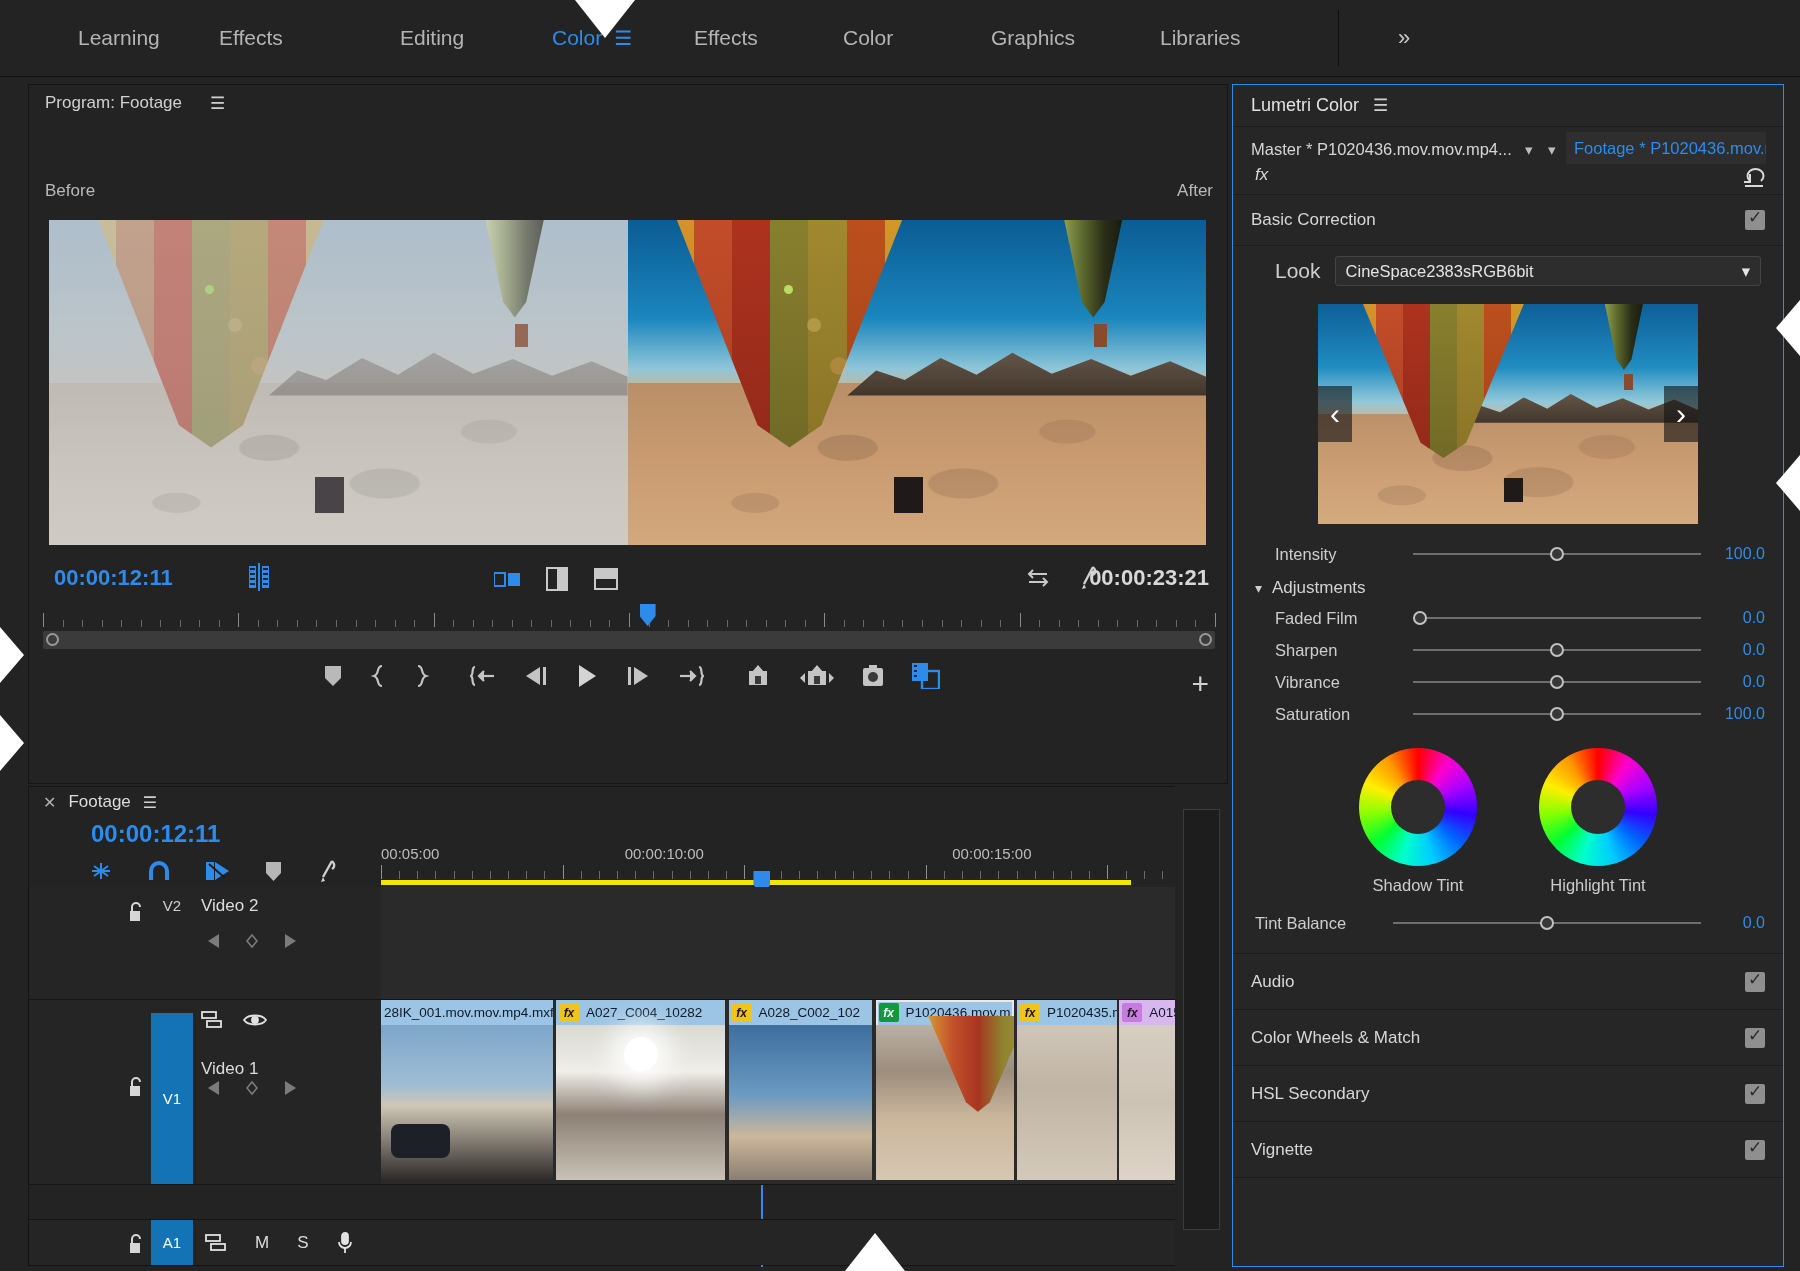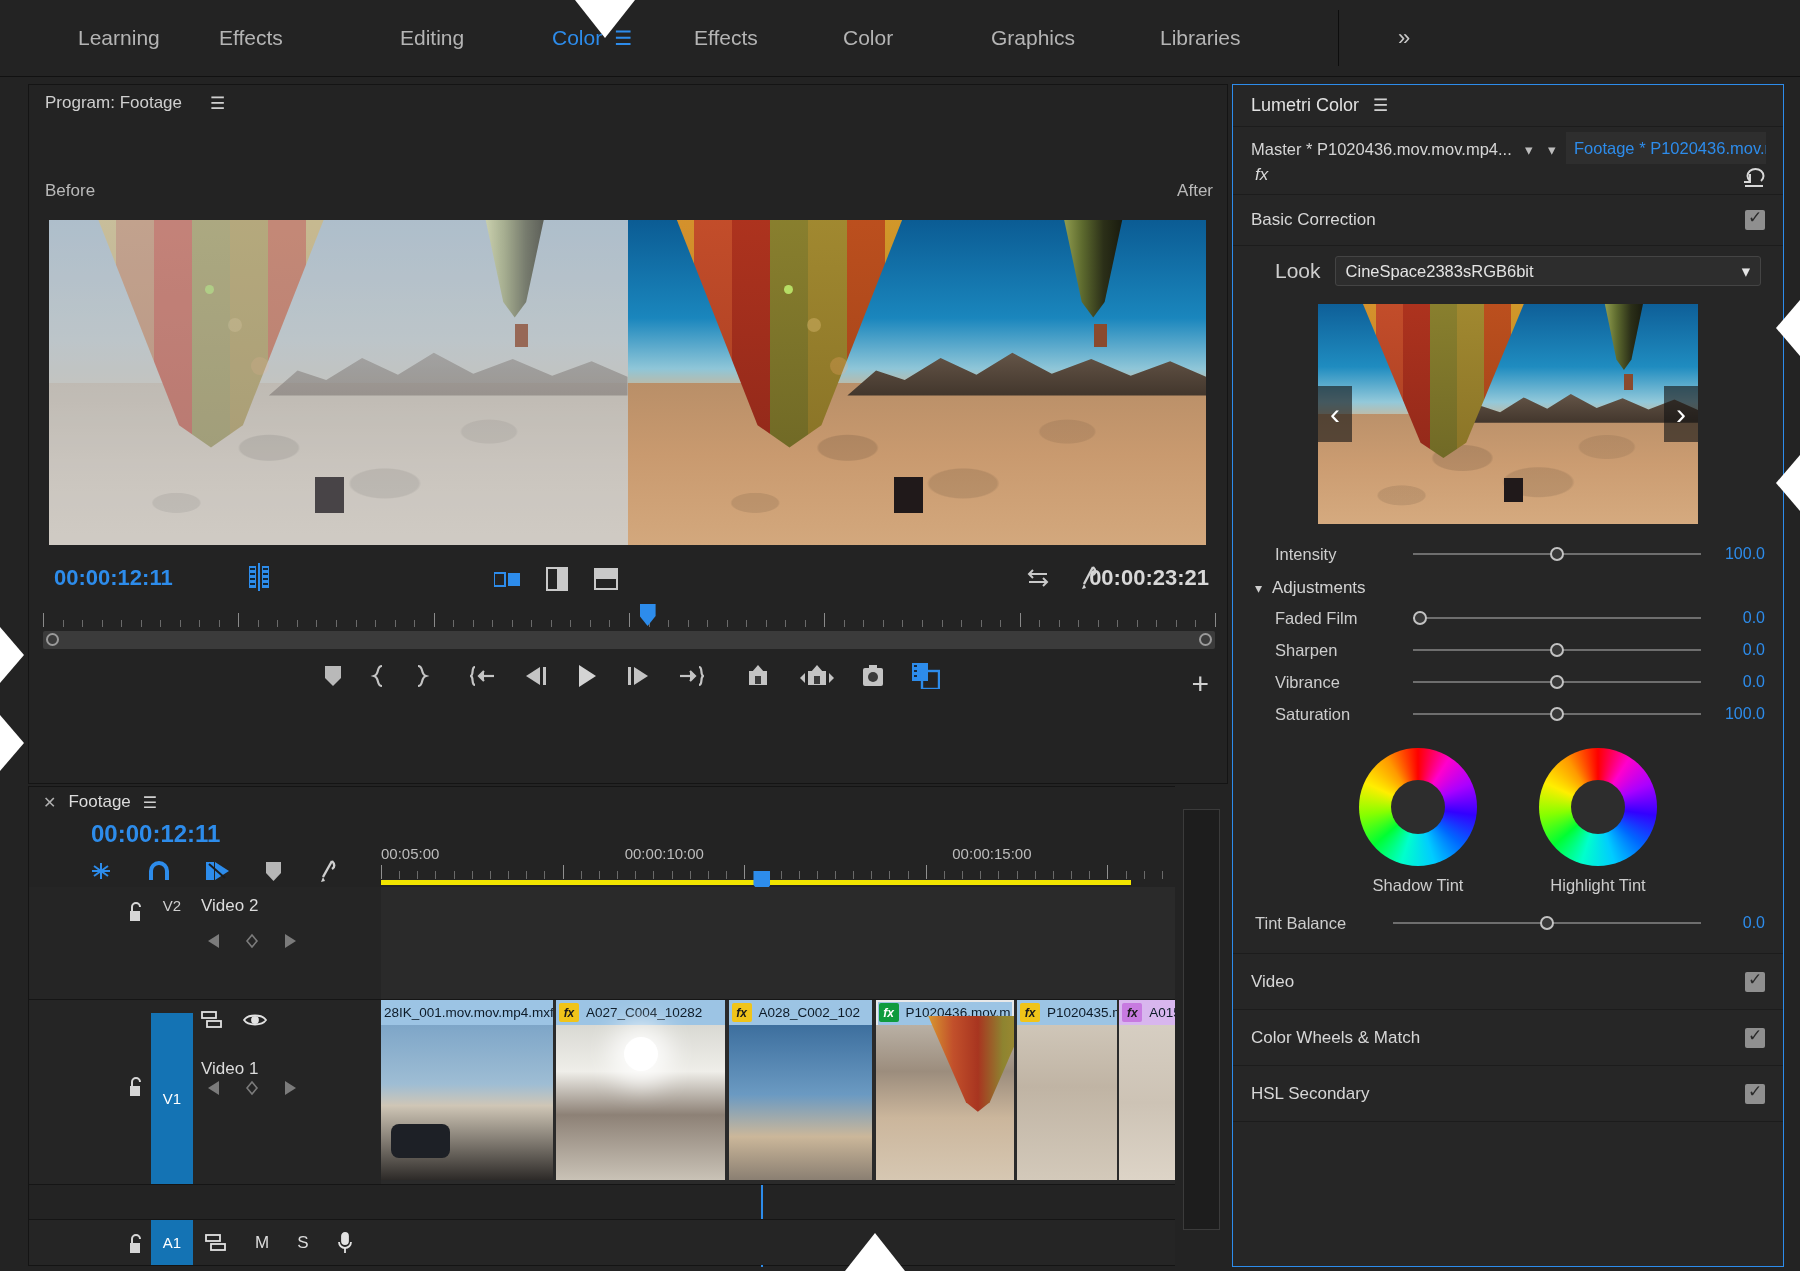--- a/index.html
+++ b/index.html
@@ -939,26 +939,30 @@
         <span class="sl-label">Tint Balance</span>
         <div class="sl-track">
           <div class="sl-line"></div>
             <div class="sl-knob" style="left:calc(50% - 7px);"></div>
         </div>
         <span class="sl-val">0.0</span>
       </div>
     </div>
 
     <div class="sec-row" style="height:56px;">
-      <span class="sec-title">Video</span>
+      <span class="sec-title">Audio</span>
       <span class="cbx"></span>
     </div>
     <div class="sec-row" style="height:56px;">
       <span class="sec-title">Color Wheels &amp; Match</span>
       <span class="cbx"></span>
     </div>
     <div class="sec-row" style="height:56px;">
       <span class="sec-title">HSL Secondary</span>
       <span class="cbx"></span>
     </div>
+    <div class="sec-row" style="height:56px;">
+      <span class="sec-title">Vignette</span>
+      <span class="cbx"></span>
+    </div>
   </div>
 
 </div>
 
 </body></html>

